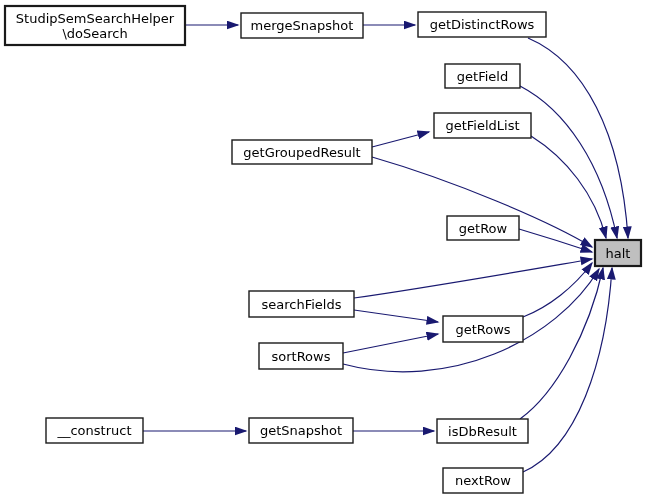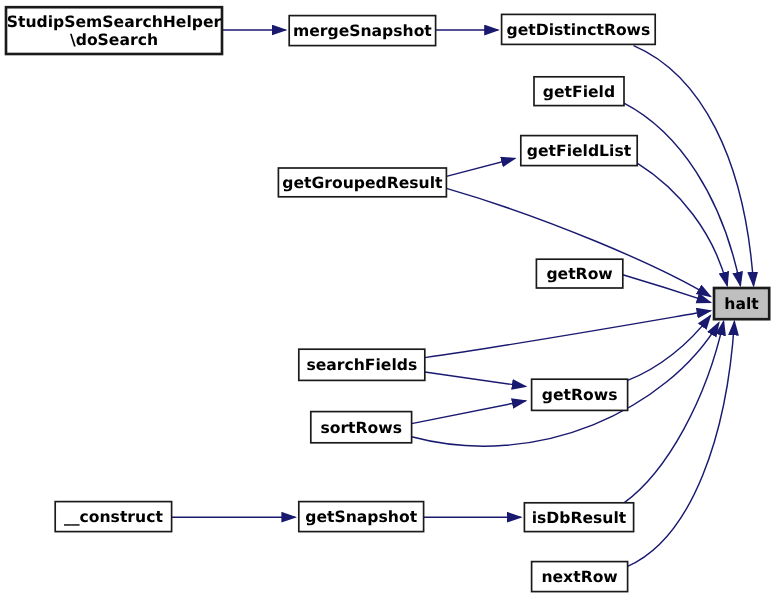--- a/index.html
+++ b/index.html
@@ -10,21 +10,20 @@
   body {
     width: 647px;
     height: 501px;
     overflow: hidden;
     font-family: "DejaVu Sans", sans-serif;
   }
   #graph-wrap {
     position: relative;
     width: 647px;
     height: 491px;
-    font-weight: bold;
   }
   svg { display: block; }
   .edge {
     fill: none;
     stroke-width: 1.2px;
   }
   .node-rect {
     stroke-width: 1.4px;
   }
   .node-rect.thick {

